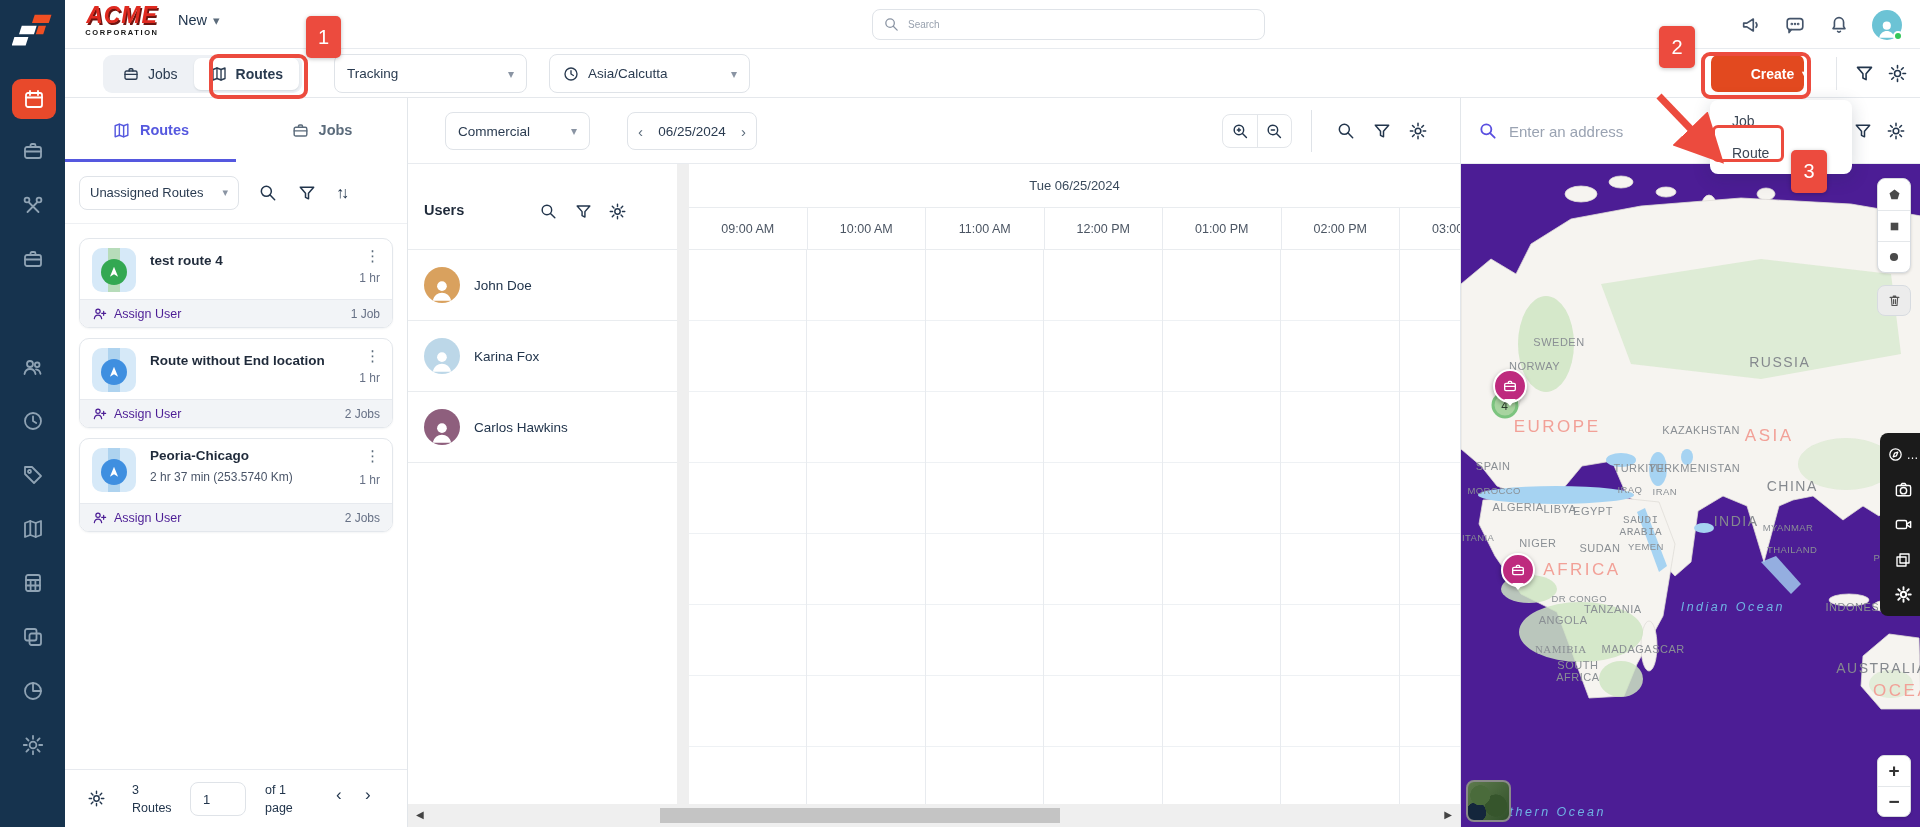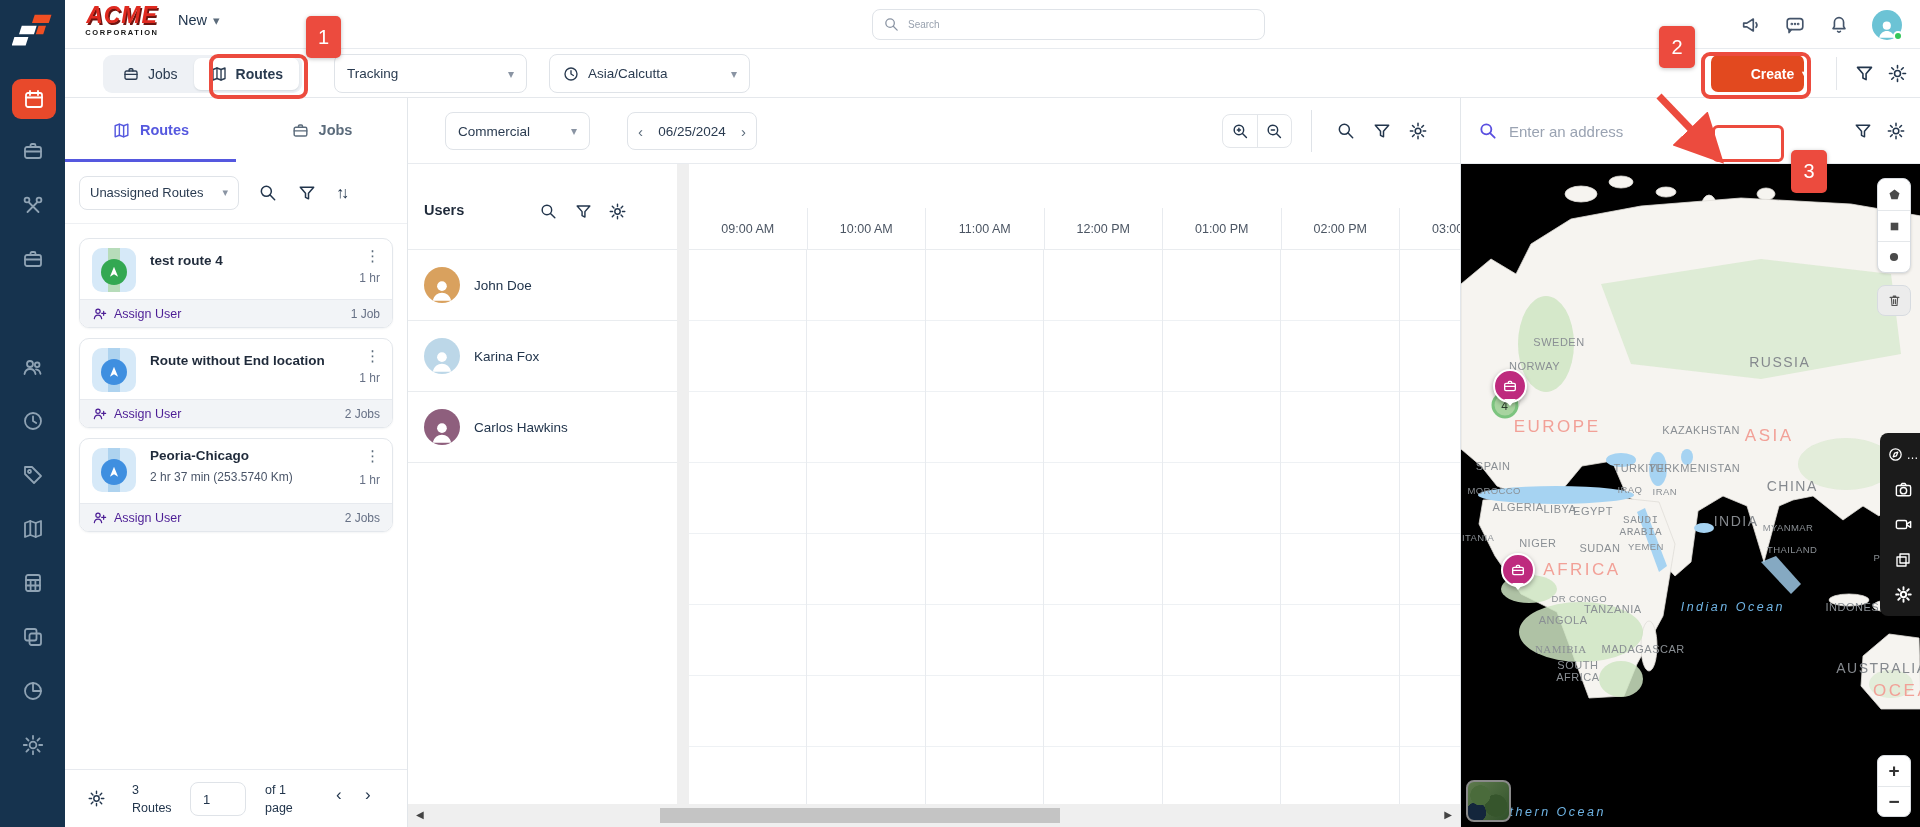--- a/index.html
+++ b/index.html
@@ -116,21 +116,21 @@
   .h-scroll .thumb { position:absolute; left:24%; top:4px; width:38%; height:15px; background:#c4c4c4; cursor:grab; }
   .h-arrow { position:absolute; top:5px; font-size:10px; color:#444; cursor:pointer; }
 
   
   #map-panel { position:absolute; left:1460px; top:98px; width:460px; height:729px; border-left:1px solid #e2e6ea; background:#fff; }
   .addr-bar { position:absolute; left:0; top:0; width:100%; height:66px; border-bottom:1px solid #e8ebef; }
   .addr-bar .mag { position:absolute; left:17px; top:23px; color:#5a4fe0; }
   .addr-input { position:absolute; left:48px; top:17px; width:290px; height:32px; border:none; outline:none; font-size:15px; color:#c2410c; font-family:inherit; }
   .addr-input::placeholder { color:#9aa3b2; }
   .addr-icon { position:absolute; top:23px; color:#22354c; cursor:pointer; }
-  #map { position:absolute; left:0; top:66px; width:460px; height:663px; background:#000000; overflow:hidden; }
+  #map { position:absolute; left:0; top:66px; width:460px; height:663px; background:#4c1d95; overflow:hidden; }
   #land { position:absolute; inset:0; width:100%; height:100%; }
   .map-label { position:absolute; transform:translate(-50%,-50%); white-space:pre-line; text-align:center; pointer-events:none; }
   .country { font-size:11px; color:#8a8f94; letter-spacing:.5px; }
   .country-sm { font-size:9.5px; color:#8a8f94; letter-spacing:.4px; }
   .country-lg { font-size:14px; color:#85898e; letter-spacing:1.5px; }
   .continent { font-size:17px; color:#f2a097; letter-spacing:2.5px; }
   .ocean { font-size:12.5px; color:#6fb4e4; font-style:italic; letter-spacing:2.5px; }
   .job-marker { position:absolute; transform:translate(-50%,-50%); width:34px; height:34px; background:#BE2A7E; border:2px solid #fff; border-radius:50%; box-shadow:0 2px 5px rgba(0,0,0,.35); display:flex; align-items:center; justify-content:center; color:#fff; z-index:6; cursor:pointer; }
   .job-marker::after { content:""; position:absolute; left:50%; bottom:-11px; transform:translateX(-50%); border:6px solid transparent; border-top:7px solid #fff; }
   .cluster-badge { position:absolute; transform:translate(-50%,-50%); width:27px; height:27px; border-radius:50%; background:#a8d4a0; border:3px solid #7cc47f; color:#2c3e2d; font-size:12px; display:flex; align-items:center; justify-content:center; z-index:5; cursor:pointer; }
@@ -707,20 +707,21 @@
               <use href="#i-person" class="icf"></use>
             </svg>
           </span>
         <span class="user-name">Carlos Hawkins</span>
       </div>
     </div>
 
     <div class="v-scroll"></div>
 
     <div class="timeline">
+      <div class="tl-datehead">Tue 06/25/2024</div>
       <div class="tl-slots">
           <div class="time-slot">09:00 AM</div>
           <div class="time-slot">10:00 AM</div>
           <div class="time-slot">11:00 AM</div>
           <div class="time-slot">12:00 PM</div>
           <div class="time-slot">01:00 PM</div>
           <div class="time-slot">02:00 PM</div>
           <div class="time-slot">03:00 PM</div>
         </div>
       <div class="tl-grid"></div>
@@ -909,20 +910,24 @@
 
       <div class="sat-thumb"></div>
 
       <div class="map-zoom">
         <div class="mz-cell">+</div>
         <div class="mz-cell">−</div>
       </div>
     </div>
   </section>
 
+  <div class="create-menu">
+    <div class="menu-item">Job</div>
+    <div class="menu-item">Route</div>
+  </div>
 
   <div class="ann ann-rect" style="left:209px; top:54px; width:99px; height:45px;"></div>
   <div class="ann ann-badge" style="left:306px; top:16px; width:35px; height:42px;">1</div>
 
   <div class="ann ann-rect" style="left:1701px; top:52px; width:110px; height:47px;"></div>
   <div class="ann ann-badge" style="left:1659px; top:26px; width:36px; height:42px;">2</div>
 
   <div class="ann ann-rect" style="left:1712px; top:125px; width:72px; height:37px; border-width:3.5px; border-radius:6px;"></div>
   <div class="ann ann-badge" style="left:1791px; top:150px; width:36px; height:43px;">3</div>
   <svg class="ann ann-arrow" style="left:1645px; top:88px;" width="90" height="85">

